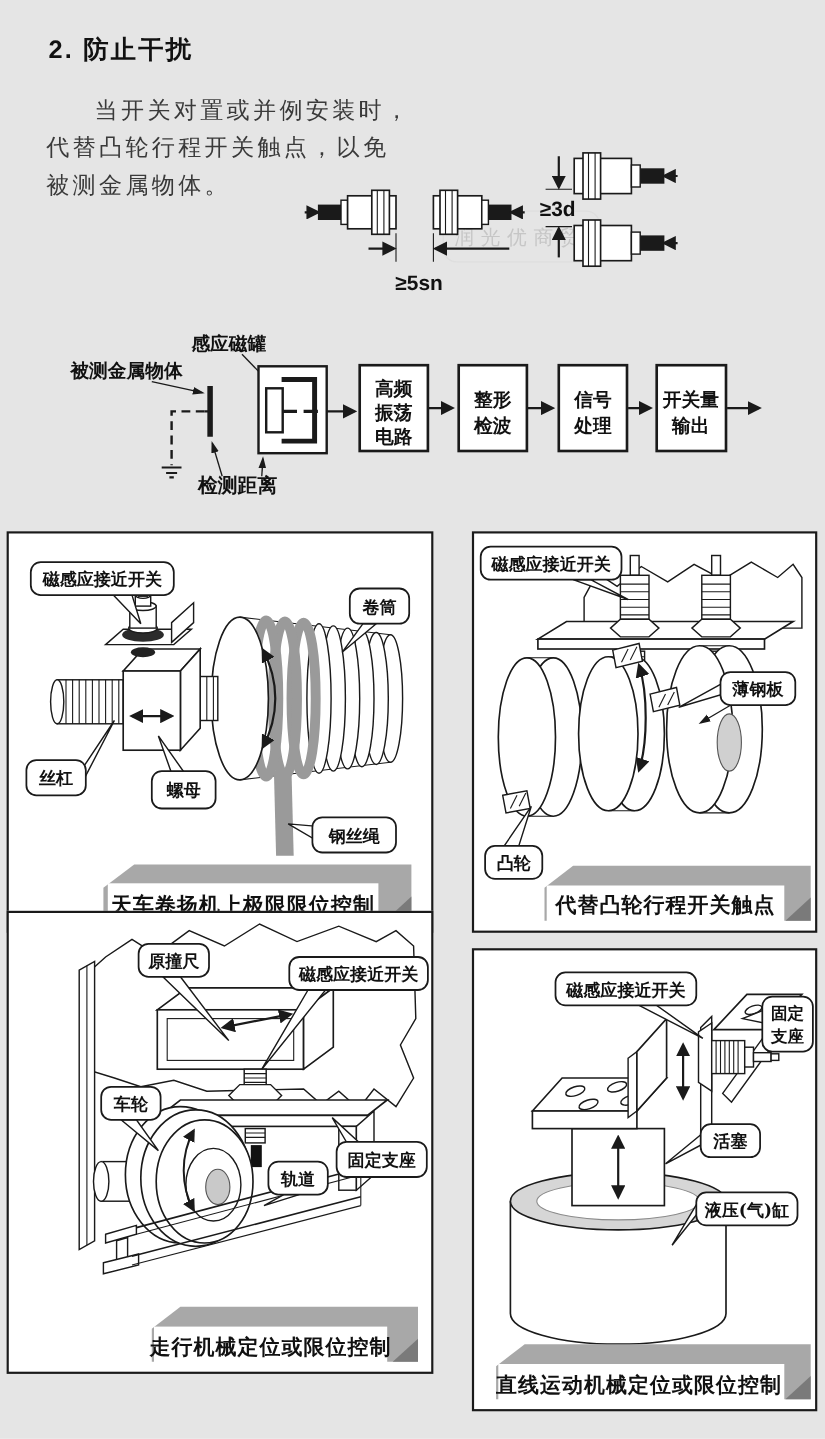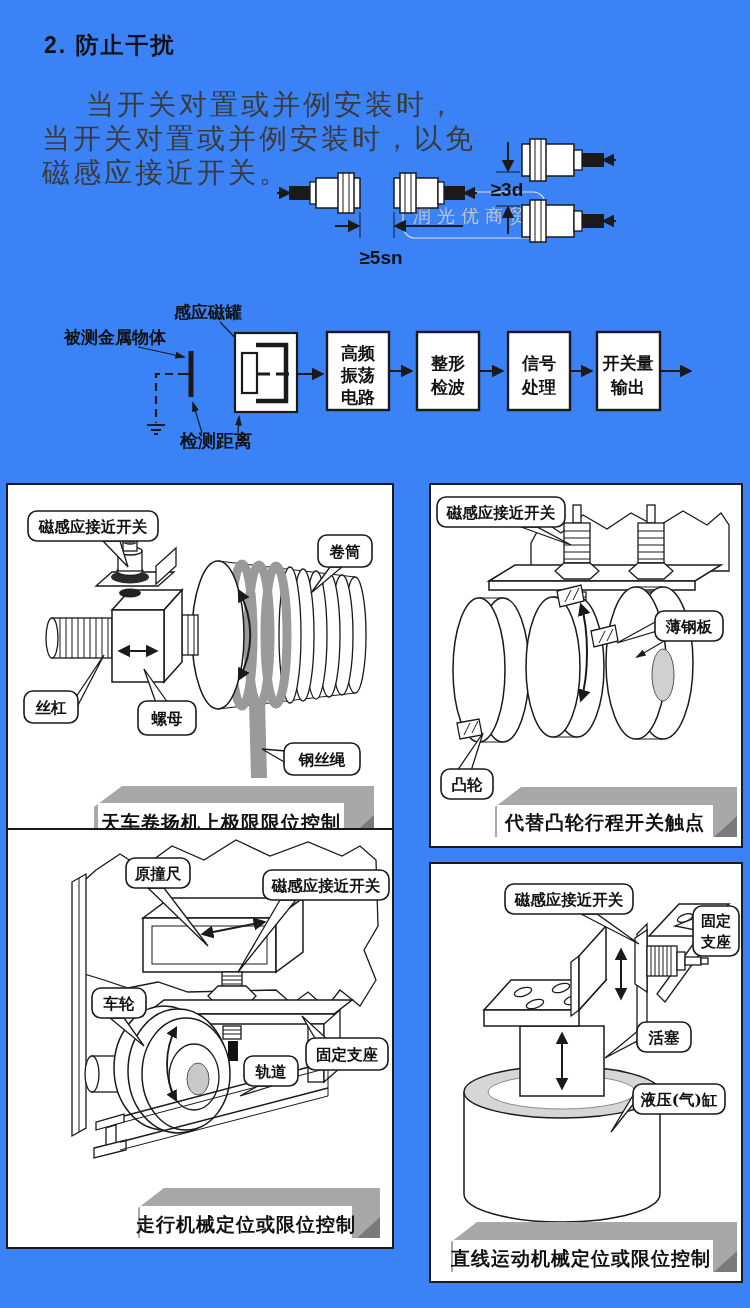--- a/index.html
+++ b/index.html
@@ -1,20 +1,20 @@
 <!DOCTYPE html>
 <html><head>
 <meta charset="utf-8">
 <style>
   * { margin:0; padding:0; box-sizing:border-box; }
   body { font-family:"Liberation Sans",sans-serif; background:#ffffff; }
-  .page { position:relative; width:750px; height:1308px; background:#3b82f6; overflow:hidden; }
+  .page { position:relative; width:750px; height:1308px; background:#e5e5e5; overflow:hidden; }
   .abs { position:absolute; }
   .heading { font-size:23px; font-weight:bold; color:#111; letter-spacing:2px; }
-  .para { font-size:28px; color:#3a3a3a; letter-spacing:3px; white-space:nowrap; }
+  .para { font-size:21px; color:#3a3a3a; letter-spacing:3px; white-space:nowrap; }
   .indent { padding-left:44px; }
   .panel { position:absolute; border:2px solid #1a1a1a; background:#fff; }
   svg { display:block; }
   svg .w { fill:#ffffff; stroke:#1a1a1a; stroke-width:1.5; }
   svg .w1 { fill:#ffffff; stroke:#1a1a1a; stroke-width:1.3; }
   svg .n { fill:none; stroke:#1a1a1a; stroke-width:1.5; }
   svg .thin { fill:none; stroke:#1a1a1a; stroke-width:1; }
   svg .lead { fill:none; stroke:#1a1a1a; stroke-width:1.2; }
   svg .arr { fill:none; stroke:#1a1a1a; stroke-width:2; }
   svg .blk { fill:#1a1a1a; stroke:none; }
@@ -42,22 +42,22 @@
     <marker id="ah2" viewBox="0 0 10 10" refX="8" refY="5" markerWidth="9" markerHeight="9" orient="auto-start-reverse">
       <path d="M0,1.8 L10,5 L0,8.2 z" fill="#1a1a1a"></path>
     </marker>
   </defs>
 </svg>
 
 <div class="page">
 
   <div class="abs heading" style="left:44px;top:30px">2. 防止干扰</div>
   <div class="abs para indent" style="left:42px;top:86px">当开关对置或并例安装时，</div>
-  <div class="abs para" style="left:42px;top:120px">当开关对置或并例安装时，以免</div>
-  <div class="abs para" style="left:42px;top:154px">磁感应接近开关。</div>
+  <div class="abs para" style="left:42px;top:120px">代替凸轮行程开关触点，以免</div>
+  <div class="abs para" style="left:42px;top:154px">被测金属物体。</div>
 
   <svg class="abs" style="left:275px;top:130px" width="460" height="150" viewBox="0 0 460 150">
 
     <g>
       <rect x="128" y="62" width="142" height="46" rx="12" fill="none" stroke="#dedede" stroke-width="1.2"></rect>
       <text class="wm" x="198" y="92" text-anchor="middle">润光优商贸</text>
     </g>
 
     <g>
       <line x1="2" y1="63" x2="14" y2="63" class="arr" marker-end="url(#ah)"></line>

